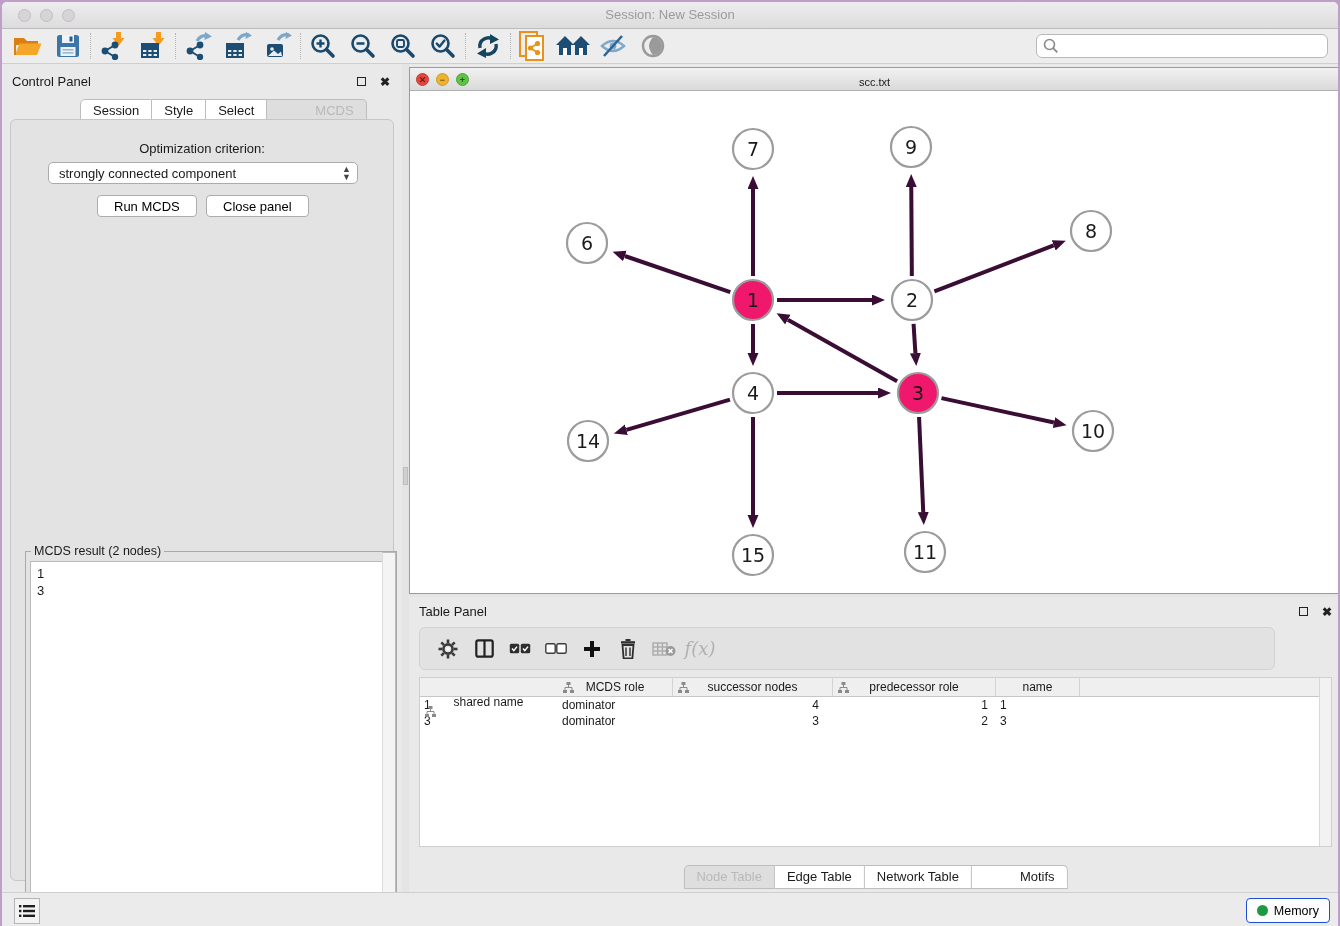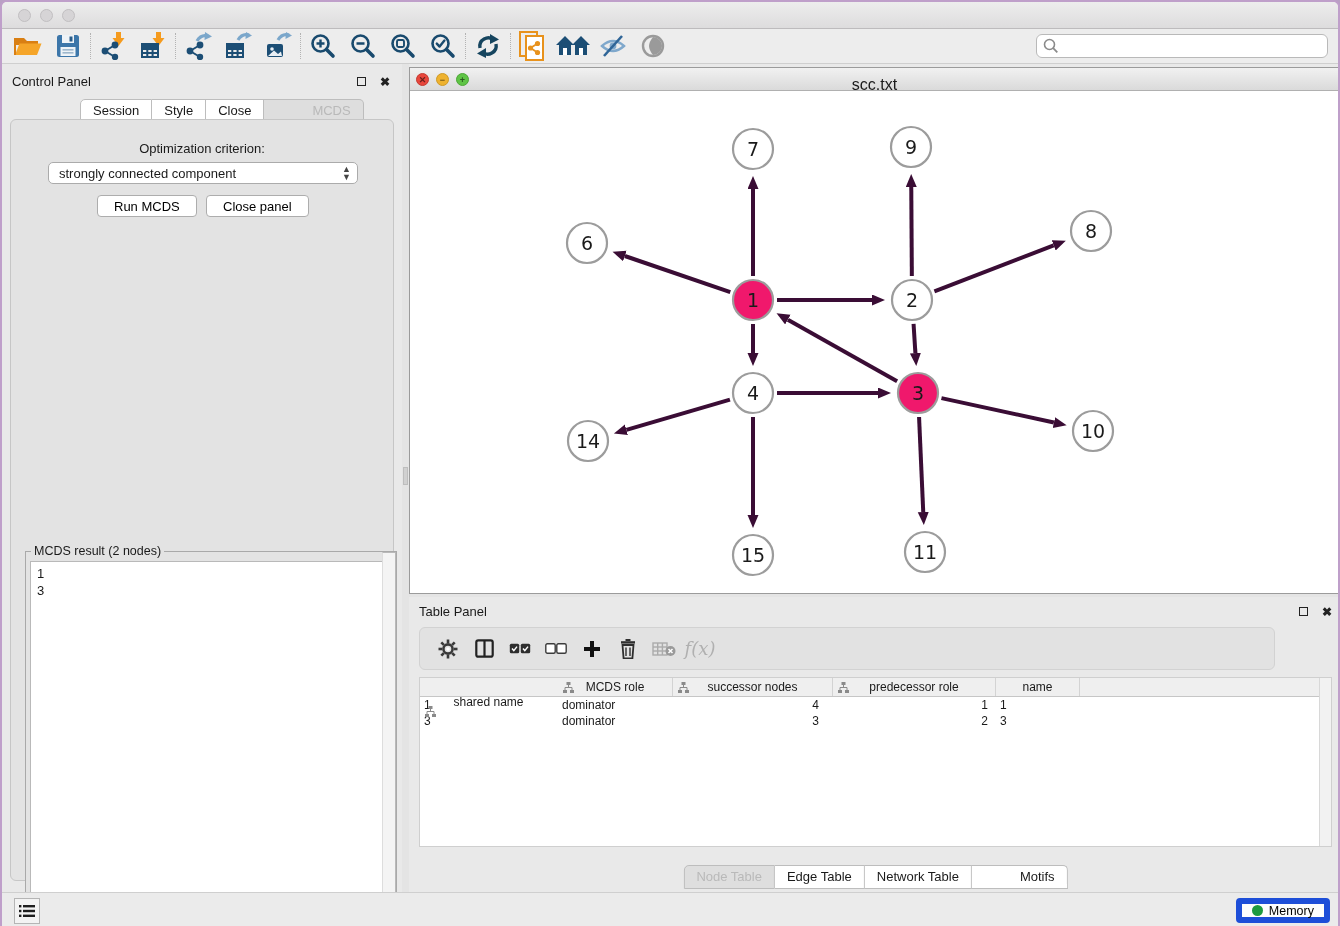--- a/index.html
+++ b/index.html
@@ -56,21 +56,21 @@
   .result-scroll { position:absolute; right:0; top:0; bottom:0; width:11px; background:#f4f4f4; border-left:1px solid #ddd; }
   
   .vsplit { position:absolute; left:400px; top:62px; width:7px; height:828px; background:#e4e4e4; }
   .vsplit-handle { position:absolute; left:1px; top:403px; width:5px; height:18px; background:#d0d0d0; border:1px solid #bdbdbd; }
   .hsplit { position:absolute; left:407px; top:592px; width:933px; height:3px; background:#e4e4e4; }
   
   .net-window { position:absolute; left:407px; top:65px; width:931px; height:527px;
     border:1px solid #9b9b9b; background:#fff; }
   .net-titlebar { position:absolute; left:0; top:0; width:100%; height:23px;
     background:linear-gradient(#f1f1f1,#dadada); border-bottom:1px solid #b0b0b0; }
-  .net-title { position:absolute; width:100%; top:8px; text-align:center; font-size:16px; color:#1a1a1a; }
+  .net-title { position:absolute; width:100%; top:8px; text-align:center; font-size:11px; color:#1a1a1a; }
   .net-lights { position:absolute; left:6px; top:5px; display:flex; gap:7px; }
   .nl { width:13px; height:13px; border-radius:50%; font-size:9px; font-weight:bold; color:rgba(0,0,0,.55);
     display:flex; align-items:center; justify-content:center; cursor:pointer; }
   .nl.r { background:#e8463c; border:1px solid #c43a31; }
   .nl.y { background:#eeb22f; border:1px solid #cf9a26; }
   .nl.g { background:#5fc445; border:1px solid #4da637; }
   .net-canvas { position:absolute; left:0; top:23px; width:929px; height:502px; background:#fff; }
   
   .table-panel { position:absolute; left:407px; top:595px; width:933px; height:295px; background:#e9e9e9; }
   .tp-title { position:absolute; left:10px; top:7px; font-size:13px; }
@@ -85,35 +85,36 @@
   .th { display:flex; align-items:center; justify-content:center; gap:5px; font-size:12px;
     border-right:1px solid #d3d3d3; position:relative; cursor:pointer; }
   .th .tree-ic { position:absolute; left:5px; top:4px; }
   .tbl-row { display:flex; height:16px; font-size:12px; }
   .td { padding:1px 4px; white-space:nowrap; overflow:hidden; }
   .tp-tabs { left:50%; transform:translateX(-50%); top:268px; }
   
   .statusbar { position:absolute; left:0; top:890px; width:100%; height:36px; background:#ebebeb; border-top:1px solid #cfcfcf; }
   .list-btn { position:absolute; left:12px; top:5px; width:26px; height:26px; background:#f3f3f3;
     border:1px solid #b5b5b5; display:flex; align-items:center; justify-content:center; cursor:pointer; }
-  .memory-btn { position:absolute; right:8px; top:5px; height:25px; background:#fdfdfd; border:6px solid #1d4ed8;
+  .memory-btn { position:absolute; right:8px; top:5px; height:25px; background:#fdfdfd; border:1px solid #1d4ed8;
     border-radius:4px; font-size:12.5px; font-family:inherit; display:flex; align-items:center; gap:6px; padding:0 10px; cursor:pointer; }
   .mem-dot { width:11px; height:11px; border-radius:50%; background:#1d9a3f; }
 </style>
 </head>
 <body>
 
 <div class="app">
 
   <div class="titlebar">
     <div class="traffic">
       <span class="tl-dot"></span>
       <span class="tl-dot"></span>
       <span class="tl-dot"></span>
     </div>
+    <div class="win-title">Session: New Session</div>
   </div>
 
   <div class="toolbar">
     <span class="tbi" style="margin-left:6px">
       <svg width="28" height="24" viewBox="0 0 28 24">
           <path d="M1 4 h9 l3 3 h11 v4 H1z" fill="#d97f13"></path>
           <path d="M1 21 L5.5 9.5 H27.5 L23 21 Z" fill="#f5a529"></path>
           <path d="M1 4 V21" stroke="#d97f13" stroke-width="2"></path>
         </svg>
     </span>
@@ -279,21 +280,21 @@
 
   <div class="control-panel">
     <div class="cp-title">Control Panel</div>
     <div class="cp-headbtns">
       <span class="panel-head-ic"><span class="float-box"></span></span>
       <span class="panel-head-ic">✖</span>
     </div>
     <div class="tabs-row cp-tabs" id="cp-tabs">
         <div class="tab">Session</div>
         <div class="tab">Style</div>
-        <div class="tab">Close</div>
+        <div class="tab">Select</div>
         <div class="tab sel">MCDS</div>
       </div>
     <div class="cp-content">
       <div class="opt-label">Optimization criterion:</div>
       <div class="dropdown">
         <span>strongly connected component</span>
         <span class="dd-arrows">▲<br>▼</span>
       </div>
       <button class="btn" style="left:86px; top:75px;">Run MCDS</button>
       <button class="btn" style="left:195px; top:75px;">Close panel</button>

